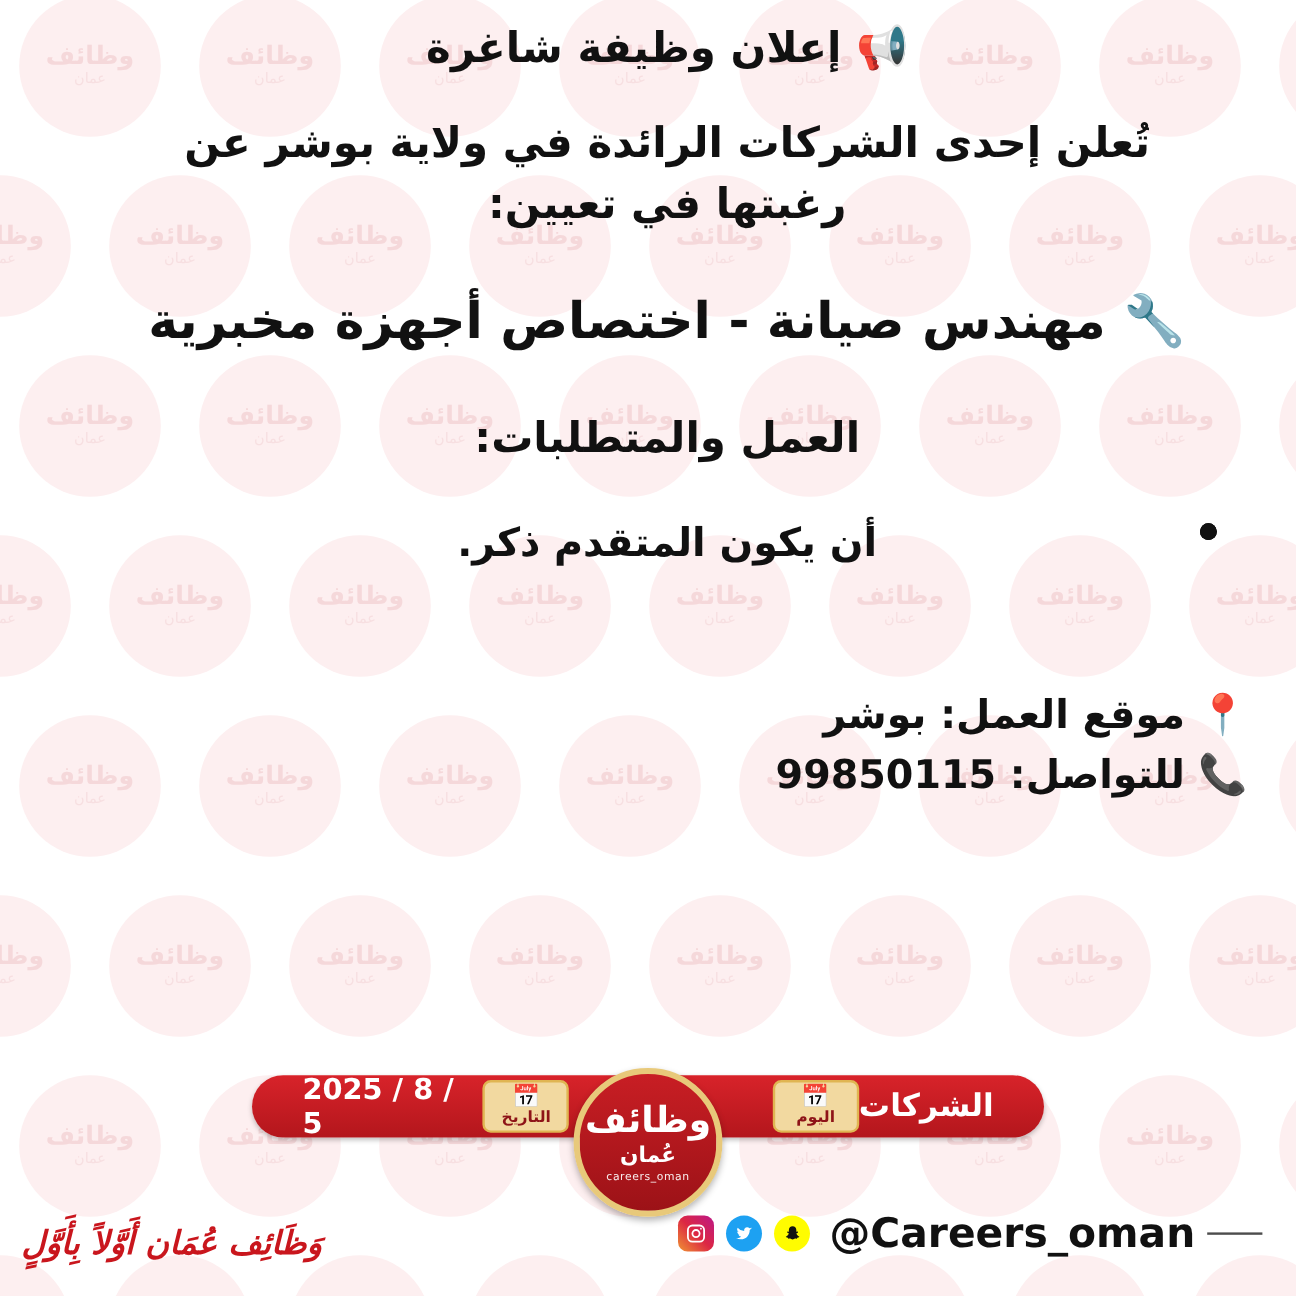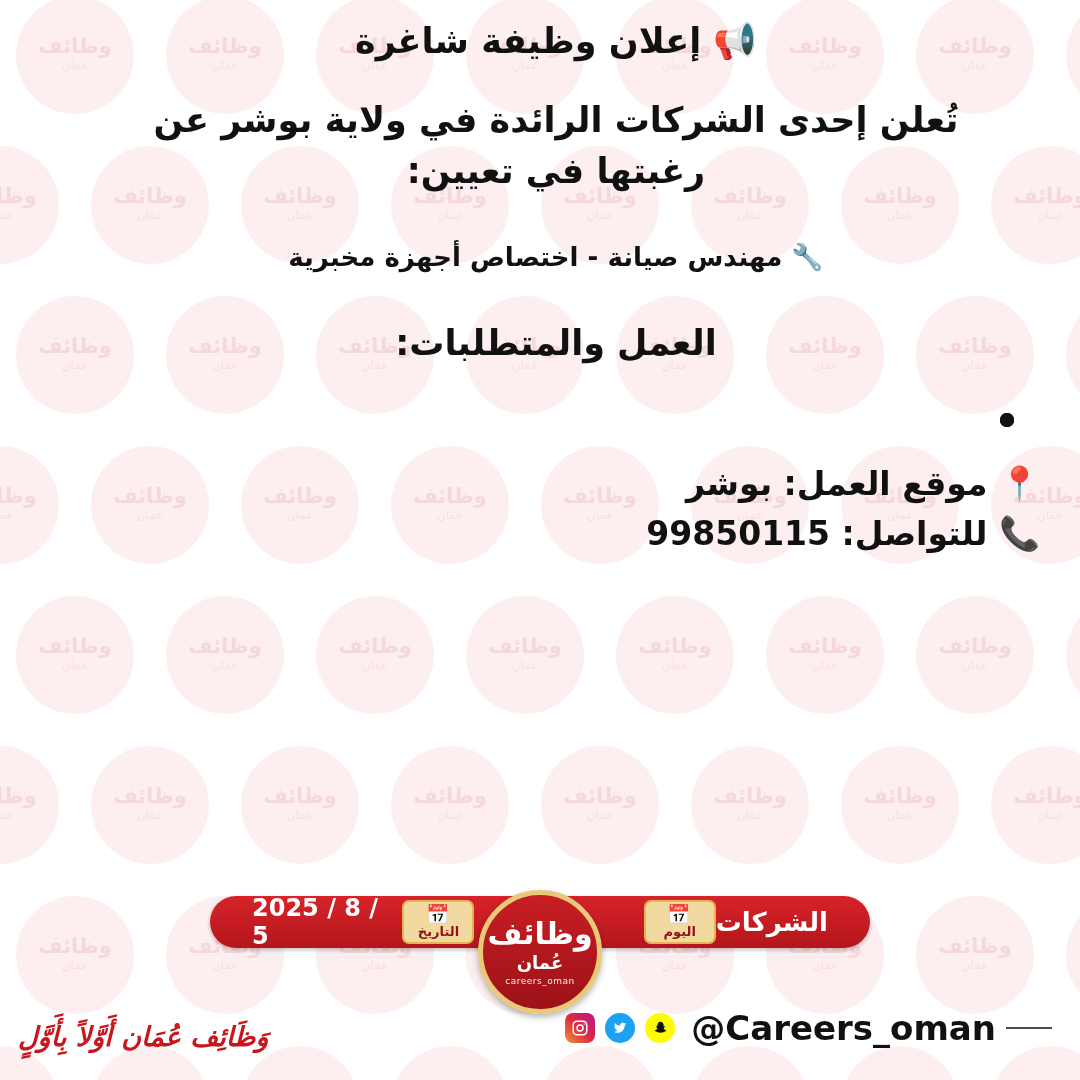--- a/index.html
+++ b/index.html
@@ -73,21 +73,21 @@
     font-size: 35px;
     font-weight: bold;
     color: #111111;
     line-height: 1.45;
     margin: 30px 0 0 0;
     direction: rtl;
     padding: 0 60px;
   }
 
   .job-title {
-    font-size: 26px;
+    font-size: 42px;
     font-weight: bold;
     color: #111111;
     line-height: 1.4;
     margin: 42px 0 0 0;
     direction: rtl;
   }
 
   .section-title {
     font-size: 35px;
     font-weight: bold;
@@ -621,20 +621,21 @@
 
   <ul class="req-list">
     <li>
       <span class="bullet"></span>
     </li>
     <li>
       <span class="bullet"></span>
     </li>
     <li>
       <span class="bullet"></span>
+      <span>أن يكون المتقدم ذكر.</span>
     </li>
   </ul>
 
   <div class="contact-block">
     <div class="contact-line">📍 موقع العمل: بوشر</div>
     <div class="contact-line">📞 للتواصل: 99850115</div>
   </div>
 
 </div>
 

